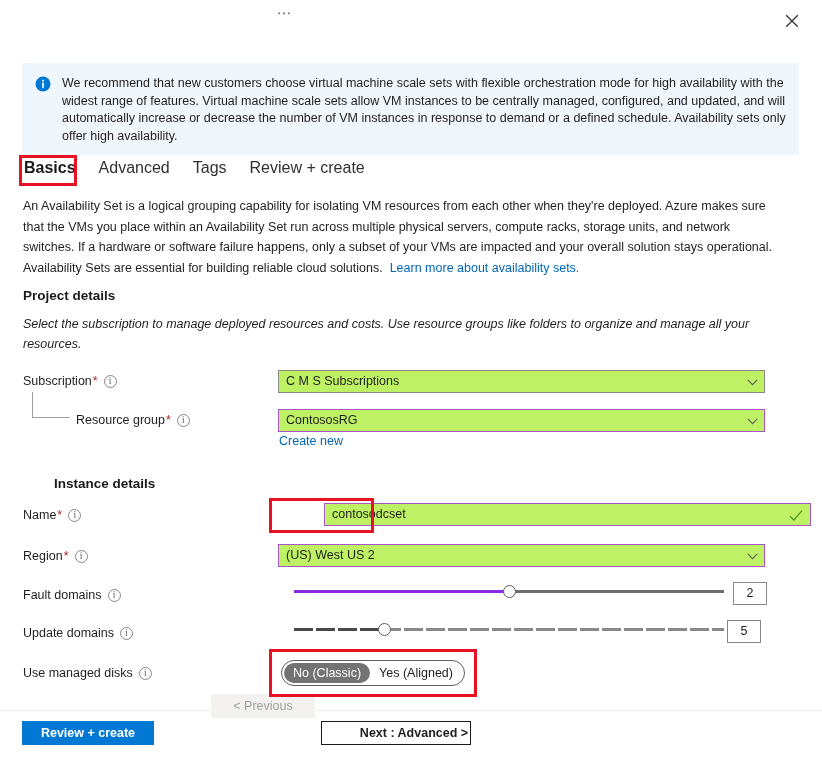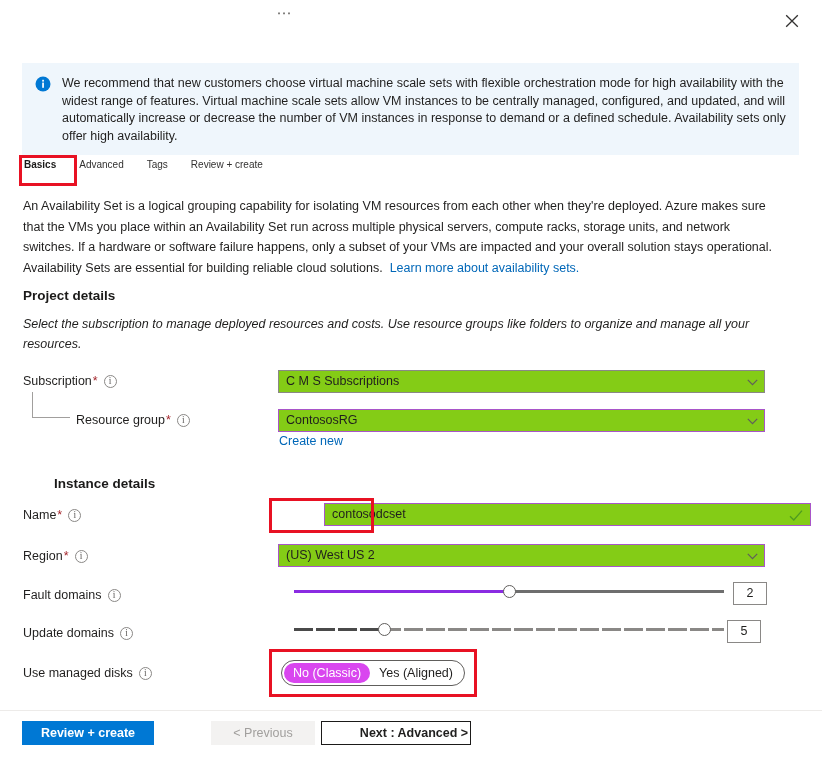--- a/index.html
+++ b/index.html
@@ -72,21 +72,21 @@
   
   .tabstrip {
     position: absolute;
     left: 22px; top: 157px;
     height: 28px;
     display: flex;
     align-items: flex-start;
     gap: 0px;
   }
   .tab {
-    font-size: 10px;
+    font-size: 16px;
     color: #323130;
     padding: 2px 14px 6px 0;
     margin-right: 9px;
     cursor: pointer;
     white-space: nowrap;
     position: relative;
   }
   .tab:first-child { padding-left: 2px; }
   .tab.active { font-weight: bold; color: #1b1a19; }
   .tab.active::after {
@@ -152,21 +152,21 @@
     left: 32px; top: 392px;
     width: 38px; height: 26px;
     border-left: 1px solid #a19f9d;
     border-bottom: 1px solid #a19f9d;
   }
 
   
   .ctl {
     position: absolute;
     height: 23px;
-    background: #84cc16;
+    background: #bef264;
     border: 1px solid #8a8886;
     font-size: 12.5px;
     color: #201f1e;
     padding: 0 28px 0 7px;
     line-height: 21px;
     white-space: nowrap;
     overflow: hidden;
     cursor: pointer;
   }
   .ctl.purple { border-color: #a855c9; }
@@ -267,21 +267,21 @@
     height: 20px;
     border-radius: 10px;
     padding: 0 9px;
     font-size: 12.5px;
     line-height: 20px;
     color: #201f1e;
     white-space: nowrap;
     cursor: pointer;
   }
   .pill-opt.sel {
-    background: #d946ef;
+    background: #737373;
     color: #ffffff;
   }
 
   
   .footer-rule {
     position: absolute;
     left: 0; top: 710px;
     width: 822px; height: 1px;
     background: #edebe9;
   }
@@ -433,18 +433,18 @@
 <div class="frow-label" style="left:23px; top:666px;">
   <span>Use managed disks</span><span class="ico-info">i</span>
 </div>
 <div class="pill" style="left:281px; top:660px;">
   <div class="pill-opt sel">No (Classic)</div>
   <div class="pill-opt">Yes (Aligned)</div>
 </div>
 
 <div class="footer-rule"></div>
 <div class="btn btn-primary" style="left:22px; top:721px; width:132px;">Review + create</div>
-<div class="btn btn-disabled" style="left:211px; top:721px; width:104px;">&lt; Previous</div>
+<div class="btn btn-disabled" style="left:211px; top:694px; width:104px;">&lt; Previous</div>
 <div class="btn btn-default" style="left:321px; top:721px; width:150px;padding-left:36px;">Next : Advanced &gt;</div>
 
 <div class="anno" style="left:19px; top:155px; width:58px; height:31px;"></div>
 <div class="anno" style="left:269px; top:498px; width:105px; height:35px;"></div>
 <div class="anno" style="left:269px; top:649px; width:208px; height:48px;"></div>
 
 </body></html>

